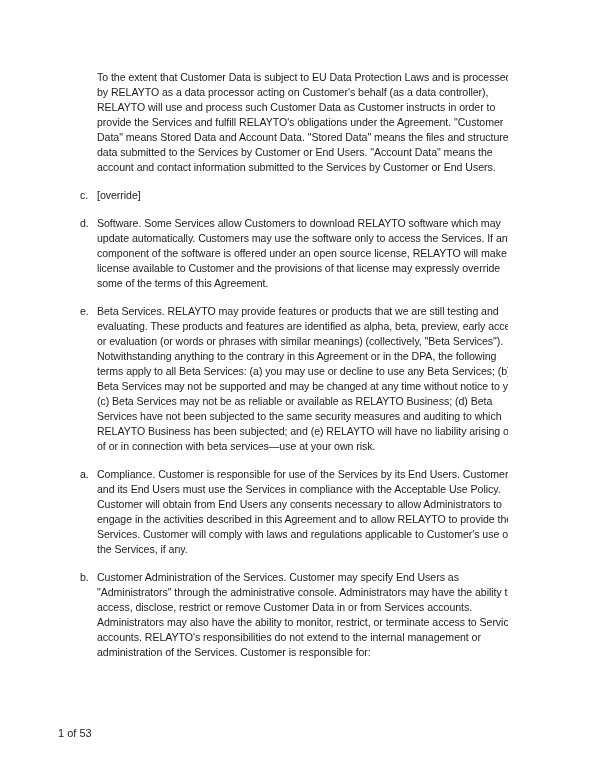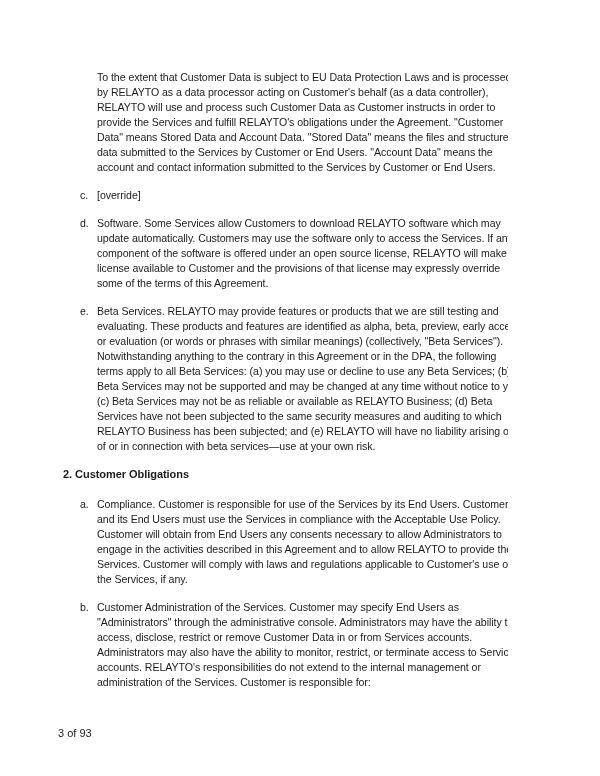--- a/index.html
+++ b/index.html
@@ -70,28 +70,27 @@
     <div class="list-item">
       <span class="marker">d.</span>
       <p class="item-text">Software. Some Services allow Customers to download RELAYTO software which may update automatically. Customers may use the software only to access the Services. If any component of the software is offered under an open source license, RELAYTO will make the license available to Customer and the provisions of that license may expressly override some of the terms of this Agreement.</p>
     </div>
 
     <div class="list-item">
       <span class="marker">e.</span>
       <p class="item-text">Beta Services. RELAYTO may provide features or products that we are still testing and evaluating. These products and features are identified as alpha, beta, preview, early access, or evaluation (or words or phrases with similar meanings) (collectively, "Beta Services"). Notwithstanding anything to the contrary in this Agreement or in the DPA, the following terms apply to all Beta Services: (a) you may use or decline to use any Beta Services; (b) Beta Services may not be supported and may be changed at any time without notice to you; (c) Beta Services may not be as reliable or available as RELAYTO Business; (d) Beta Services have not been subjected to the same security measures and auditing to which RELAYTO Business has been subjected; and (e) RELAYTO will have no liability arising out of or in connection with beta services—use at your own risk.</p>
     </div>
 
-    <h2 class="section-heading">2. Customer Obligations</h2>
 
     <div class="list-item">
       <span class="marker">a.</span>
       <p class="item-text">Compliance. Customer is responsible for use of the Services by its End Users. Customer and its End Users must use the Services in compliance with the Acceptable Use Policy. Customer will obtain from End Users any consents necessary to allow Administrators to engage in the activities described in this Agreement and to allow RELAYTO to provide the Services. Customer will comply with laws and regulations applicable to Customer's use of the Services, if any.</p>
     </div>
 
     <div class="list-item">
       <span class="marker">b.</span>
       <p class="item-text">Customer Administration of the Services. Customer may specify End Users as "Administrators" through the administrative console. Administrators may have the ability to access, disclose, restrict or remove Customer Data in or from Services accounts. Administrators may also have the ability to monitor, restrict, or terminate access to Services accounts. RELAYTO's responsibilities do not extend to the internal management or administration of the Services. Customer is responsible for:</p>
     </div>
 
   </div>
 
-  <div class="page-footer">3 of 93</div>
+  <div class="page-footer">1 of 53</div>
 </div>
 
 </body></html>

